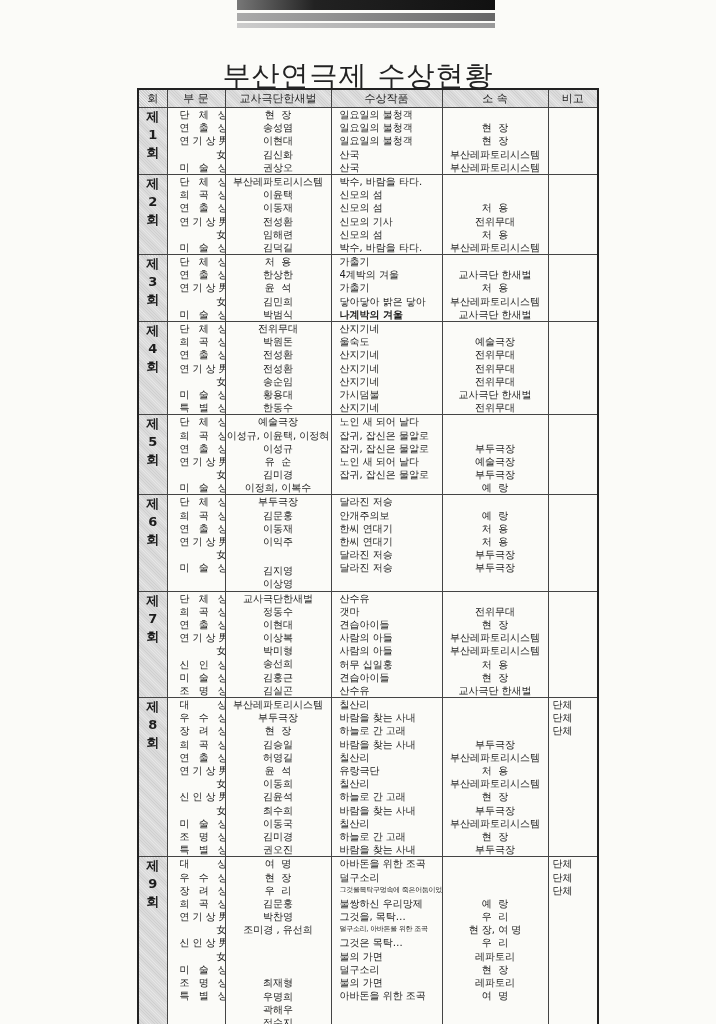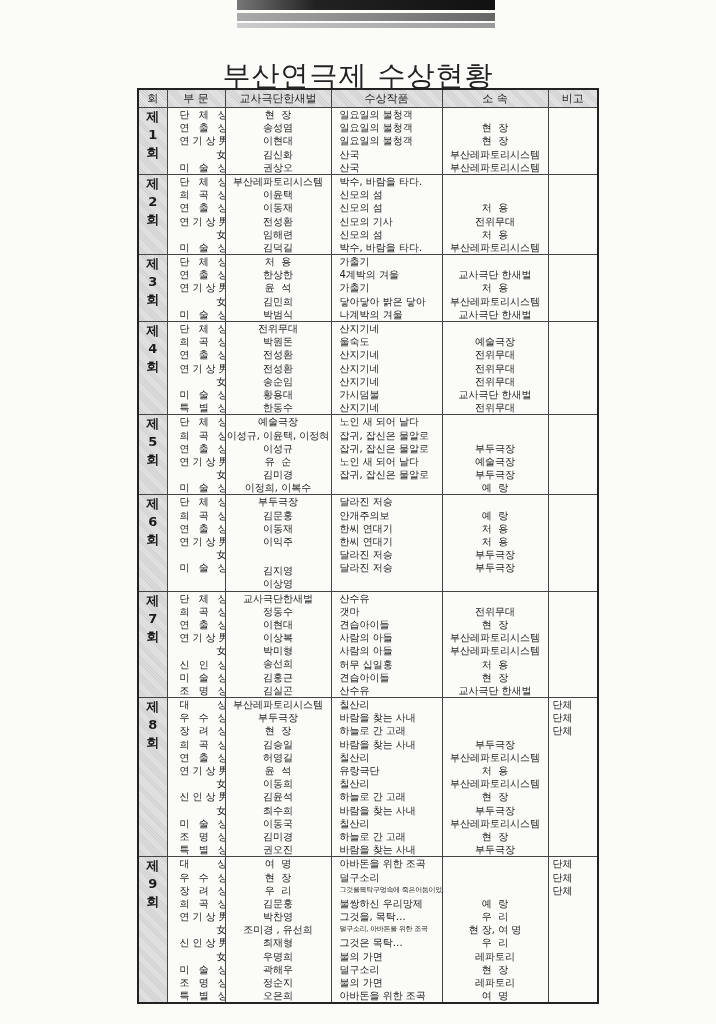--- a/index.html
+++ b/index.html
@@ -175,21 +175,21 @@
           <span class="cell-line" style="white-space: pre;">한상한</span>
           <span class="cell-line" style="white-space: pre;">윤  석</span>
           <span class="cell-line" style="white-space: pre;">김민희</span>
           <span class="cell-line" style="white-space: pre; font-family: Liberation Serif, serif;">박범식</span>
         </td>
         <td class="work">
           <span class="cell-line" style="white-space: pre;">가출기</span>
           <span class="cell-line" style="white-space: pre;">4계박의 겨울</span>
           <span class="cell-line" style="white-space: pre;">가출기</span>
           <span class="cell-line" style="white-space: pre;">닿아닿아 밝은 닿아</span>
-          <span class="cell-line" style="white-space: pre;">나계박의 겨울</span>
+          <span class="cell-line" style="white-space: pre; font-weight: bold;">나계박의 겨울</span>
         </td>
         <td class="aff">
           <span class="cell-line" style="white-space: pre;"></span>
           <span class="cell-line" style="white-space: pre;">교사극단 한새벌</span>
           <span class="cell-line" style="white-space: pre;">처  용</span>
           <span class="cell-line" style="white-space: pre;">부산레파토리시스템</span>
           <span class="cell-line" style="white-space: pre;">교사극단 한새벌</span>
         </td>
         <td class="note">
           <span class="cell-line" style="white-space: pre;"></span>
@@ -498,21 +498,21 @@
           <span class="cell-line" style="white-space: pre;">조 명 상</span>
           <span class="cell-line" style="white-space: pre;">특 별 상</span>
         </td>
         <td class="winner">
           <span class="cell-line" style="white-space: pre;">여  명</span>
           <span class="cell-line" style="white-space: pre;">현  장</span>
           <span class="cell-line" style="white-space: pre;">우  리</span>
           <span class="cell-line" style="white-space: pre;">김문홍</span>
           <span class="cell-line" style="white-space: pre;">박찬영</span>
           <span class="cell-line" style="white-space: pre;">조미경 , 유선희</span>
-          <span class="cell-line" style="white-space: pre;">최재형</span>
+          <span class="cell-line" style="white-space: pre; margin-top: 40px;">최재형</span>
           <span class="cell-line" style="white-space: pre; font-family: Liberation Serif, serif;">우명희</span>
           <span class="cell-line" style="white-space: pre;">곽해우</span>
           <span class="cell-line" style="white-space: pre;">정순지</span>
           <span class="cell-line" style="white-space: pre;">오은희</span>
         </td>
         <td class="work">
           <span class="cell-line" style="white-space: pre;">아바돈을 위한 조곡</span>
           <span class="cell-line" style="white-space: pre;">덜구소리</span>
           <span class="cell-line small" style="white-space: pre;">그것을목탁구멍속에 죽은어둠이었습니다.</span>
           <span class="cell-line" style="white-space: pre;">불쌍하신 우리망제</span>

